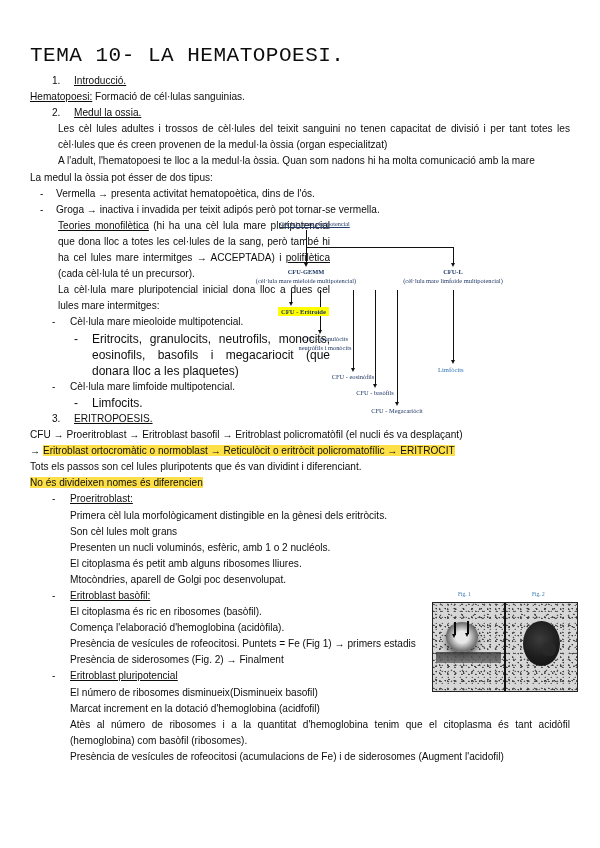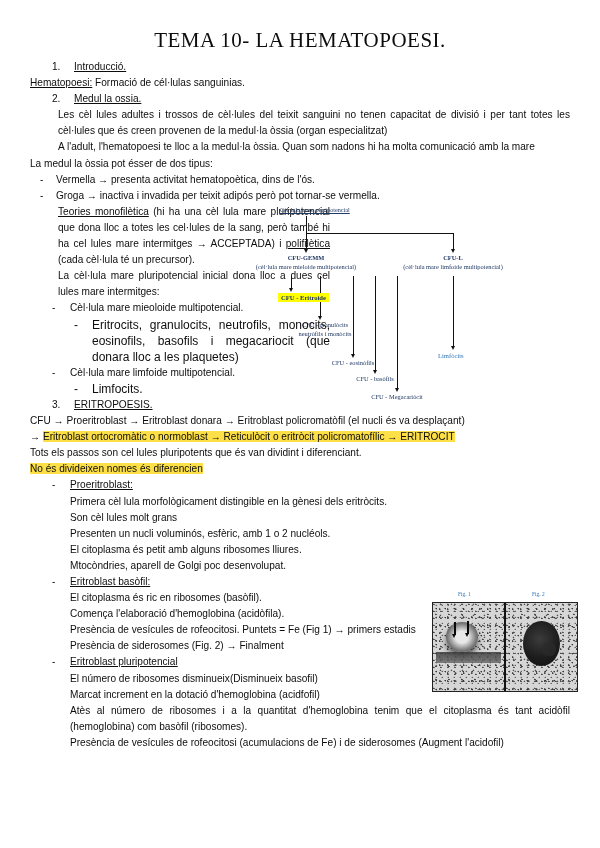--- a/index.html
+++ b/index.html
@@ -10,26 +10,25 @@
     position:relative;
     overflow:hidden;
   }
   .page{
     position:relative;
     width:600px;height:848px;
     box-sizing:border-box;
     padding:28px 30px 10px 30px;
   }
   .doc-title{
-    text-align:center;
     font-size:21px;
     letter-spacing:0.5px;
     font-weight:400;
-    margin:0 0 6px 0;
-    font-family:Liberation Serif, serif;
+    margin:16px 0 6px 0;
+    font-family:Liberation Mono, monospace;
   }
   .line{
     font-size:10.1px;
     line-height:16.1px;
     margin:0;
     text-align:justify;
   }
   .just{ text-align:justify; text-justify:inter-word;margin-left:28px; }
   .num-item{
     font-size:10.1px;
@@ -284,21 +283,21 @@
       <p class="dash-2">Eritrocits, granulocits, neutrofils, monocits, eosinofils, basofils i megacariocit (que donara lloc a les plaquetes)</p>
       <p class="dash-3">Cèl·lula mare limfoide multipotencial.</p>
       <p class="dash-2">Limfocits.</p>
     </div>
   </div>
 
   <p class="num-item">
     <span class="num">3.</span><span class="ttl">ERITROPOESIS.</span>
   </p>
 
-  <p class="line">CFU → Proeritroblast → Eritroblast donara → Eritroblast policromatòfil (el nucli és va desplaçant)</p>
+  <p class="line">CFU → Proeritroblast → Eritroblast basofil → Eritroblast policromatòfil (el nucli és va desplaçant)</p>
   <p class="line"><span>→ </span><span class="hl-blue">Eritroblast ortocromàtic o normoblast → Reticulòcit o eritròcit policromatofílic → ERITROCIT</span></p>
   <p class="line">Tots els passos son cel lules pluripotents que és van dividint i diferenciant.</p>
   <p class="line"><span class="hl-blue">No és divideixen nomes és diferencien</span></p>
 
   <p class="dash-3"><span class="u">Proeritroblast:</span></p>
   <p class="body-indent">Primera cèl lula morfològicament distingible en la gènesi dels eritròcits.</p>
   <p class="body-indent">Son cèl lules molt grans</p>
   <p class="body-indent">Presenten un nucli voluminós, esfèric, amb 1 o 2 nucléols.</p>
   <p class="body-indent">El citoplasma és petit amb alguns ribosomes lliures.</p>
   <p class="body-indent">Mtocòndries, aparell de Golgi poc desenvolupat.</p>

